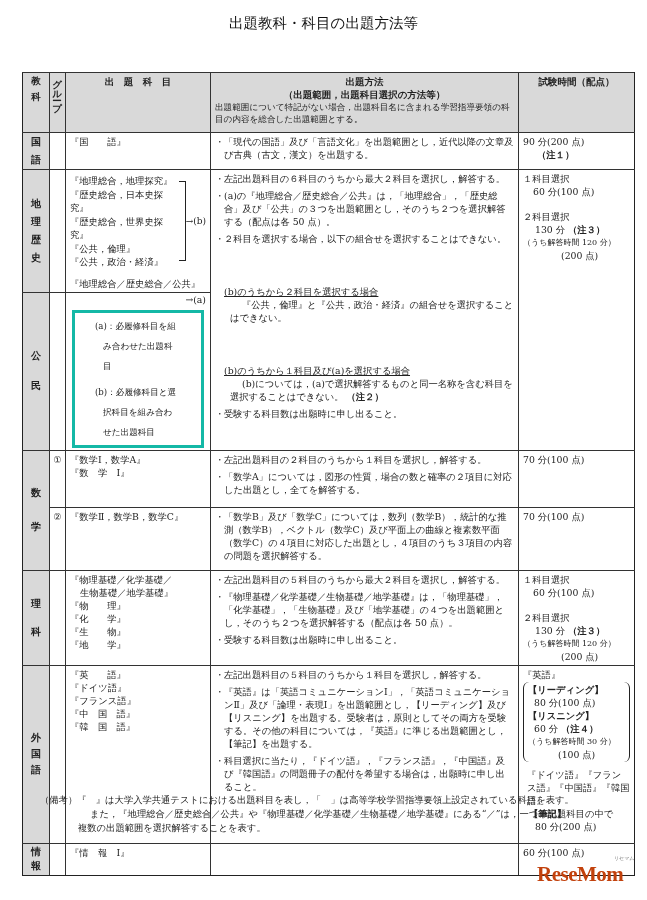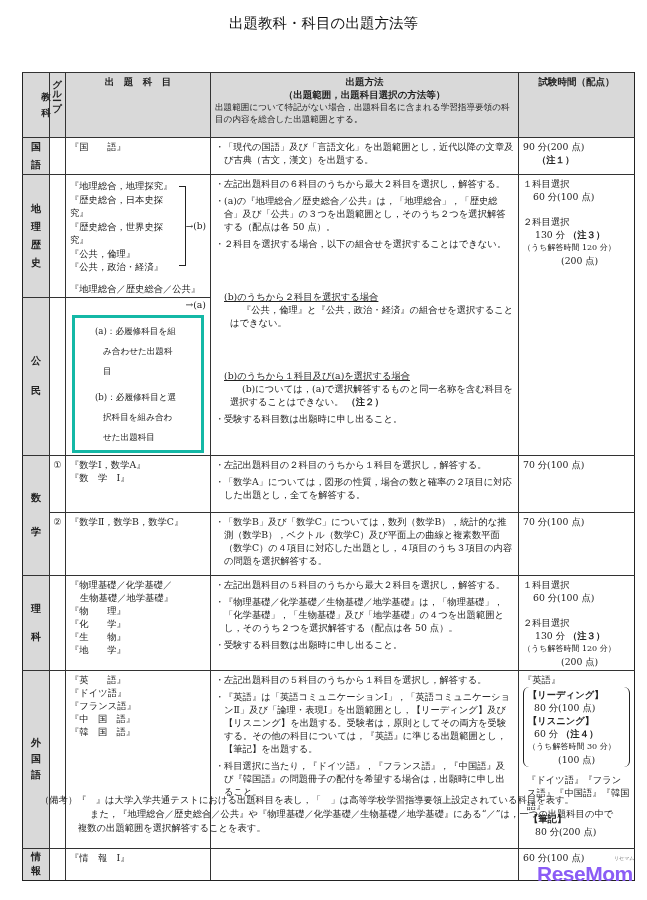--- a/index.html
+++ b/index.html
@@ -24,22 +24,22 @@
   ul.b li::before { content:"・"; display:inline-block; width:9px; text-indent:0; }
   .u { text-decoration:underline;margin-top:40px; }
   .indent1 { padding-left:20px; display:block; }
   .bold { font-weight:bold; font-family:"DejaVu Sans", sans-serif; }
   .time div { white-space:nowrap; }
   .small { font-size:8px; }
   .legend-box { border:3px solid #14b8a6; padding:3px 20px; margin:4px 2px 0 2px; font-size:8.6px; line-height:20px; }
   .bracket-list { display:flex; align-items:center; }
   .bracket { border:1.2px solid #222; border-left:none; width:6px; margin-left:4px; height:78px; }
   .note { position:absolute; left:40px; top:793px; width:580px; font-size:9.3px; line-height:14px; color:#222; }
-  .logo { position:absolute; left:537px; top:862px; font-family:Liberation Sans, sans-serif;
-          font-weight:bold; font-size:21px; color:#8b5cf6; letter-spacing:-0.5px; }
+  .logo { position:absolute; left:537px; top:862px; font-family:Liberation Serif, serif;
+          font-weight:bold; font-size:21px; color:#c2410c; letter-spacing:-0.5px; }
   .logo-kana { position:absolute; left:614px; top:855px; font-size:5px; color:#777; font-family:"DejaVu Sans", sans-serif; }
   .paren-box { border-left:1.2px solid #222; border-right:1.2px solid #222; border-radius:6px; padding:1px 4px; margin:1px 0; }
 </style>
 </head>
 <body>
 
 <div class="title">
   <div>出題教科・科目の出題方法等</div>
 </div>
 
@@ -47,21 +47,21 @@
   <colgroup>
     <col style="width:27px">
       <col style="width:16px">
       <col style="width:145px">
       <col style="width:308px">
       <col style="width:116px">
   </colgroup>
 
   <tbody>
       <tr class="hdr" style="height:60px">
-    <th style="padding:16px">
+    <th style="padding:0">
           <span class="vert" style="writing-mode:horizontal-tb;display:block;width:14px;margin:auto;line-height:16px">教科</span>
         </th>
     <th style="padding:0"><span class="vert">グループ</span></th>
     <th>出　題　科　目</th>
     <th>
       <div>出題方法</div>
       <div>（出題範囲，出題科目選択の方法等）</div>
       <div class="method-note">出題範囲について特記がない場合，出題科目名に含まれる学習指導要領の科目の内容を総合した出題範囲とする。</div>
     </th>
     <th>試験時間（配点）</th>

